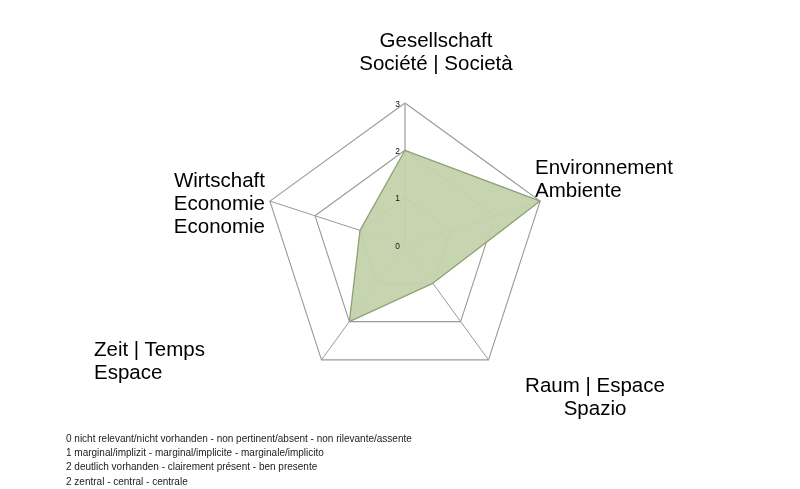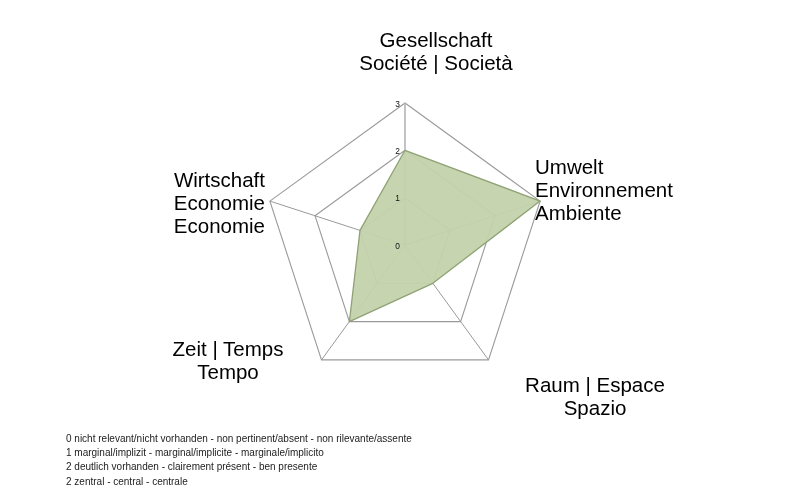--- a/index.html
+++ b/index.html
@@ -44,22 +44,22 @@
   #label-umwelt {
     left: 535px; top: 155px; width: 230px;
     text-align: left;
   }
   #label-raum {
     left: 470px; top: 337px; width: 250px;
     text-align: center;
     margin-top: 36px;
   }
   #label-zeit {
-    left: 113px; top: 337px; width: 230px;
-    text-align: center;
+    left: 94px; top: 337px; width: 230px;
+    text-align: left;
   }
   #label-wirtschaft {
     left: 55px; top: 168px; width: 210px;
     text-align: right;
   }
   .legend {
     position: absolute;
     left: 66px;
     top: 432px;
     width: 720px;
@@ -105,33 +105,32 @@
     <text class="tick-label" x="400" y="201.2" text-anchor="end">1</text>
     <text class="tick-label" x="400" y="248.5" text-anchor="end">0</text>
   </svg>
 
   <div class="axis-label center" id="label-gesellschaft">
     <div>Gesellschaft</div>
     <div>Société | Società</div>
   </div>
 
   <div class="axis-label" id="label-umwelt">
-    <div>Umwelt</div>
     <div>Environnement</div>
     <div>Ambiente</div>
   </div>
 
   <div class="axis-label center" id="label-raum">
     <div>Raum | Espace</div>
     <div>Spazio</div>
   </div>
 
   <div class="axis-label center" id="label-zeit">
     <div>Zeit | Temps</div>
-    <div>Tempo</div>
+    <div>Espace</div>
   </div>
 
   <div class="axis-label right" id="label-wirtschaft">
     <div>Wirtschaft</div>
     <div>Economie</div>
     <div>Economie</div>
   </div>
 
   <div class="legend">
     <div class="legend-col col-left">

